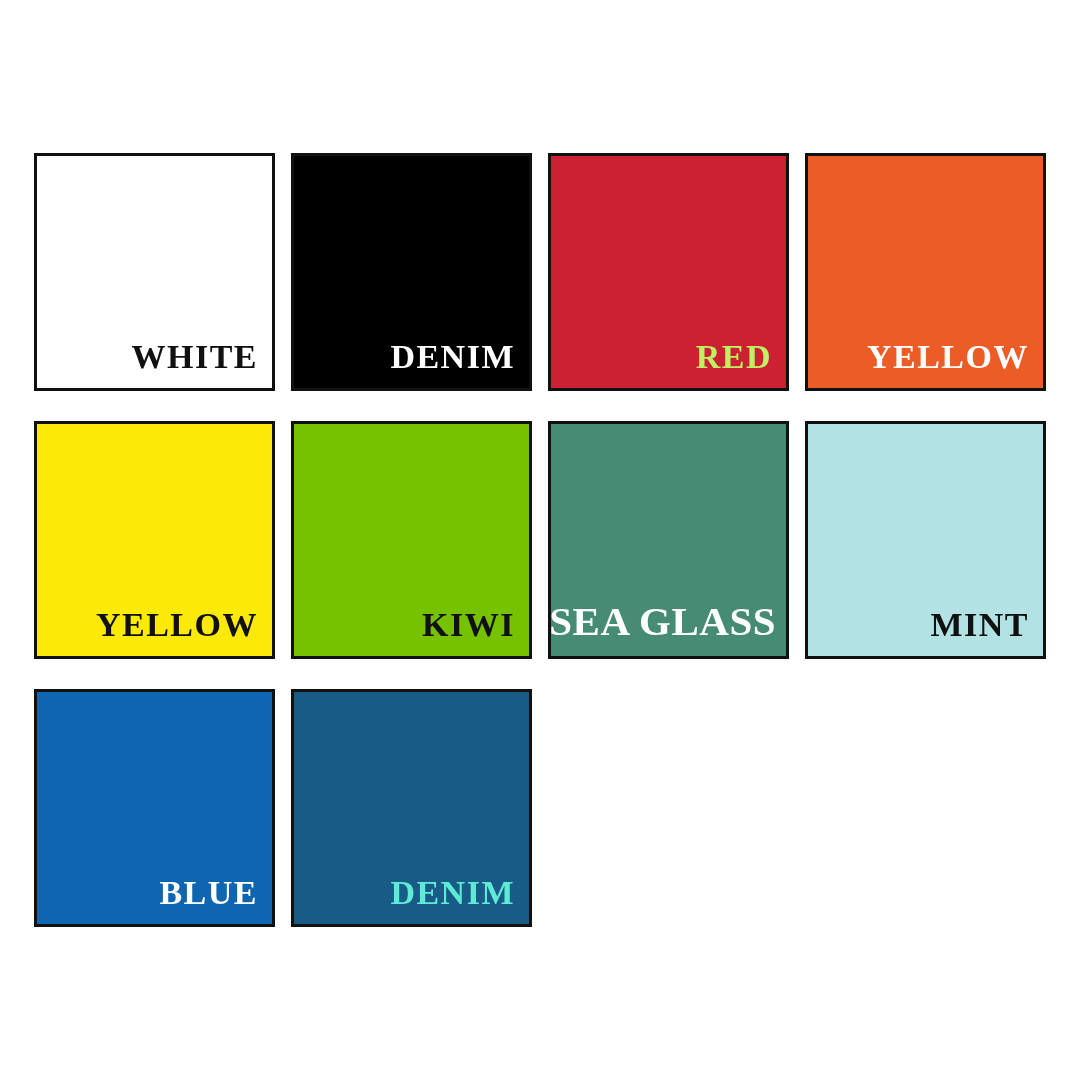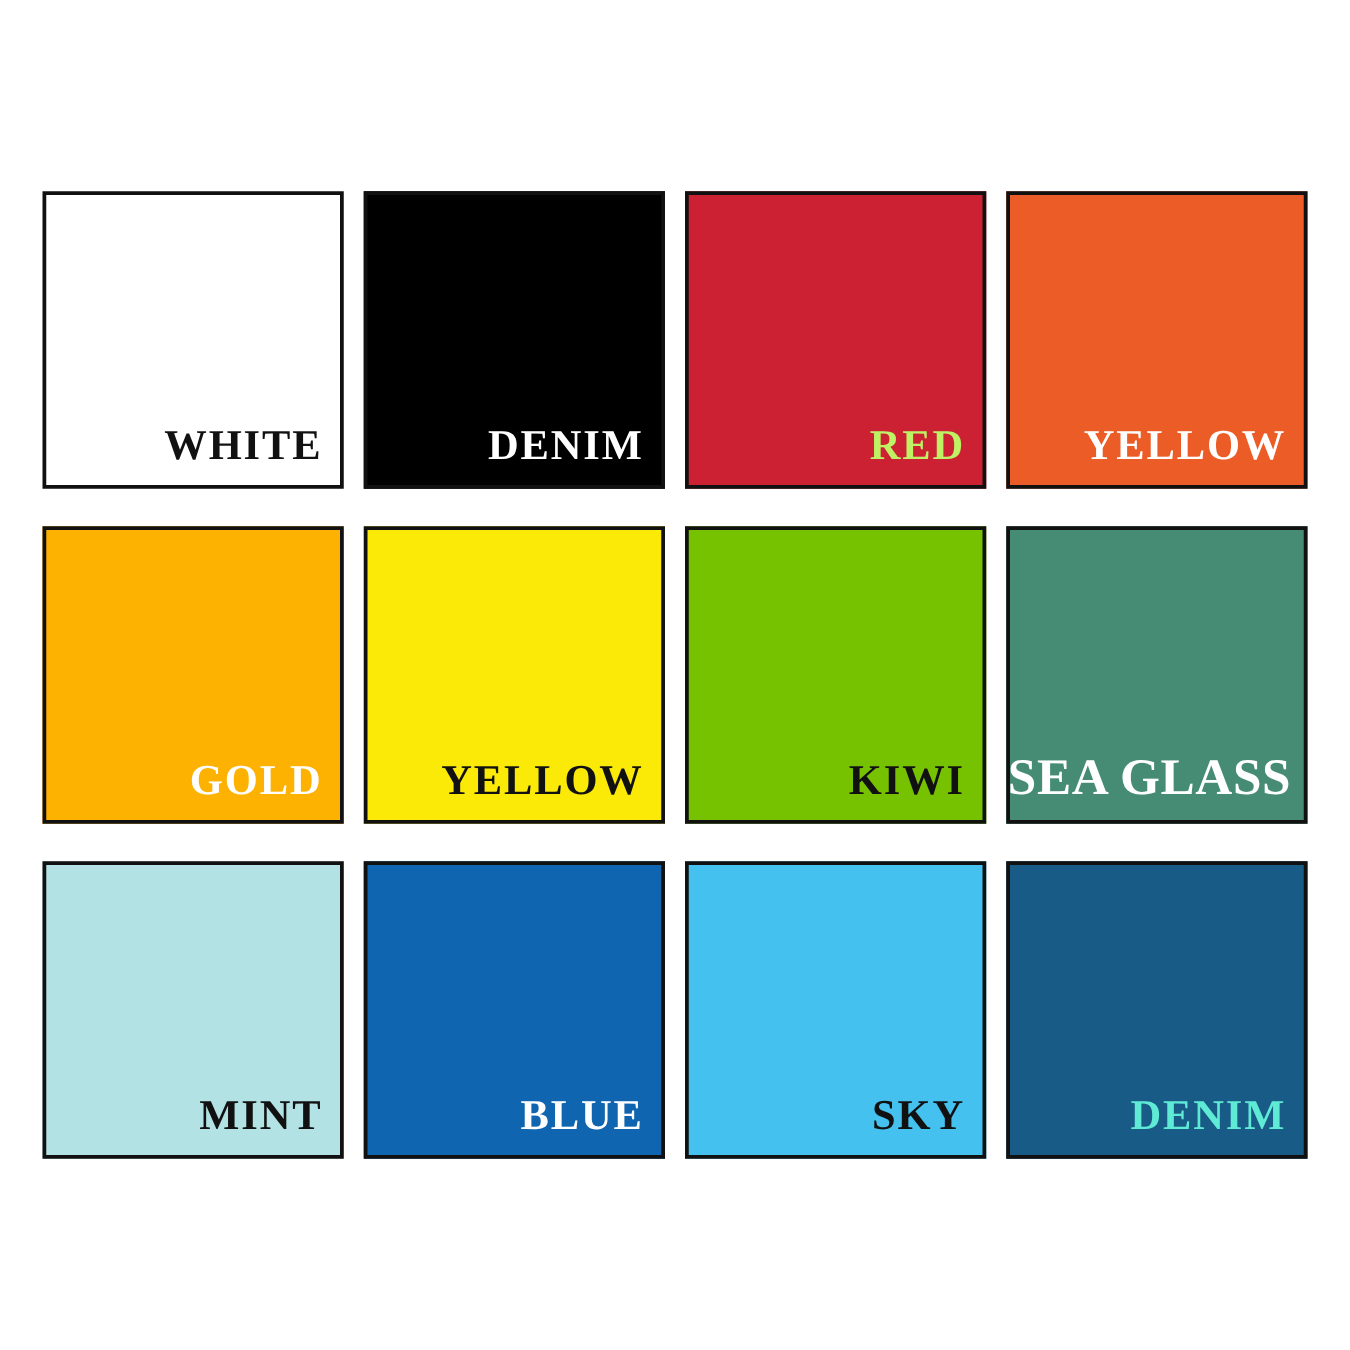--- a/index.html
+++ b/index.html
@@ -79,23 +79,20 @@
     </div>
 
     <div class="swatch" style="background-color: rgb(204, 32, 51); border-color: rgb(17, 17, 17);">
       <span class="swatch-label" style="color: #bef264; font-family: Liberation Serif, serif;">RED</span>
     </div>
 
     <div class="swatch" style="background-color: rgb(236, 92, 38); border-color: rgb(17, 17, 17);">
       <span class="swatch-label" style="color: rgb(255, 255, 255);">YELLOW</span>
     </div>
 
-    <div class="swatch" style="background-color: rgb(253, 177, 0); border-color: rgb(17, 17, 17);">
-      <span class="swatch-label" style="color: rgb(255, 255, 255);">GOLD</span>
-    </div>
 
     <div class="swatch" style="background-color: rgb(251, 234, 7); border-color: rgb(17, 17, 17);">
       <span class="swatch-label" style="color: rgb(17, 17, 17);">YELLOW</span>
     </div>
 
     <div class="swatch" style="background-color: rgb(119, 194, 0); border-color: rgb(17, 17, 17);">
       <span class="swatch-label" style="color: rgb(17, 17, 17);">KIWI</span>
     </div>
 
     <div class="swatch" style="background-color: rgb(70, 140, 116); border-color: rgb(17, 17, 17);">
@@ -103,22 +100,19 @@
     </div>
 
     <div class="swatch" style="background-color: rgb(178, 226, 228); border-color: rgb(17, 17, 17);">
       <span class="swatch-label" style="color: rgb(17, 17, 17);">MINT</span>
     </div>
 
     <div class="swatch" style="background-color: rgb(16, 101, 176); border-color: rgb(17, 17, 17);">
       <span class="swatch-label" style="color: rgb(255, 255, 255);">BLUE</span>
     </div>
 
-    <div class="swatch" style="background-color: rgb(69, 193, 240); border-color: rgb(17, 17, 17);">
-      <span class="swatch-label" style="color: rgb(17, 17, 17);">SKY</span>
-    </div>
 
     <div class="swatch" style="background-color: rgb(25, 91, 135); border-color: rgb(17, 17, 17);">
       <span class="swatch-label" style="color: #5eead4;">DENIM</span>
     </div>
 
   </div>
 </div>
 
 </body></html>

